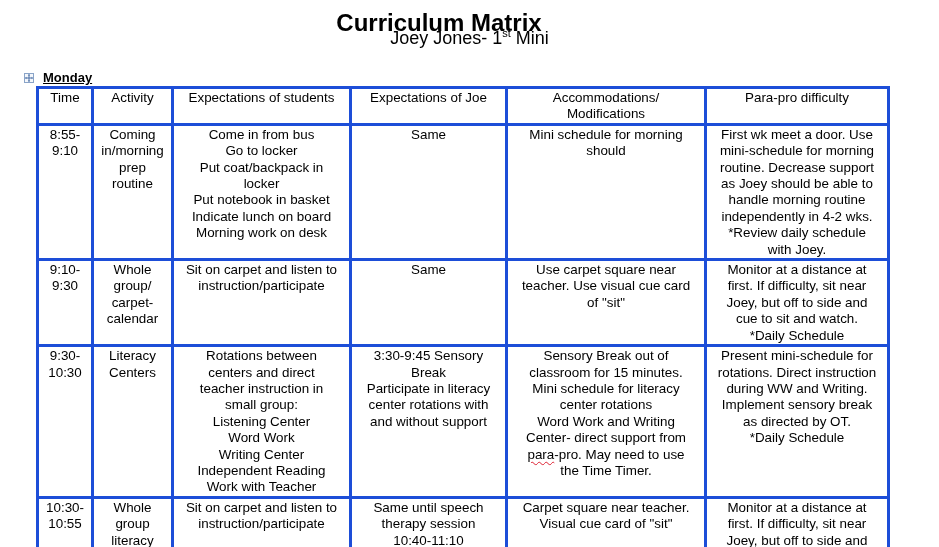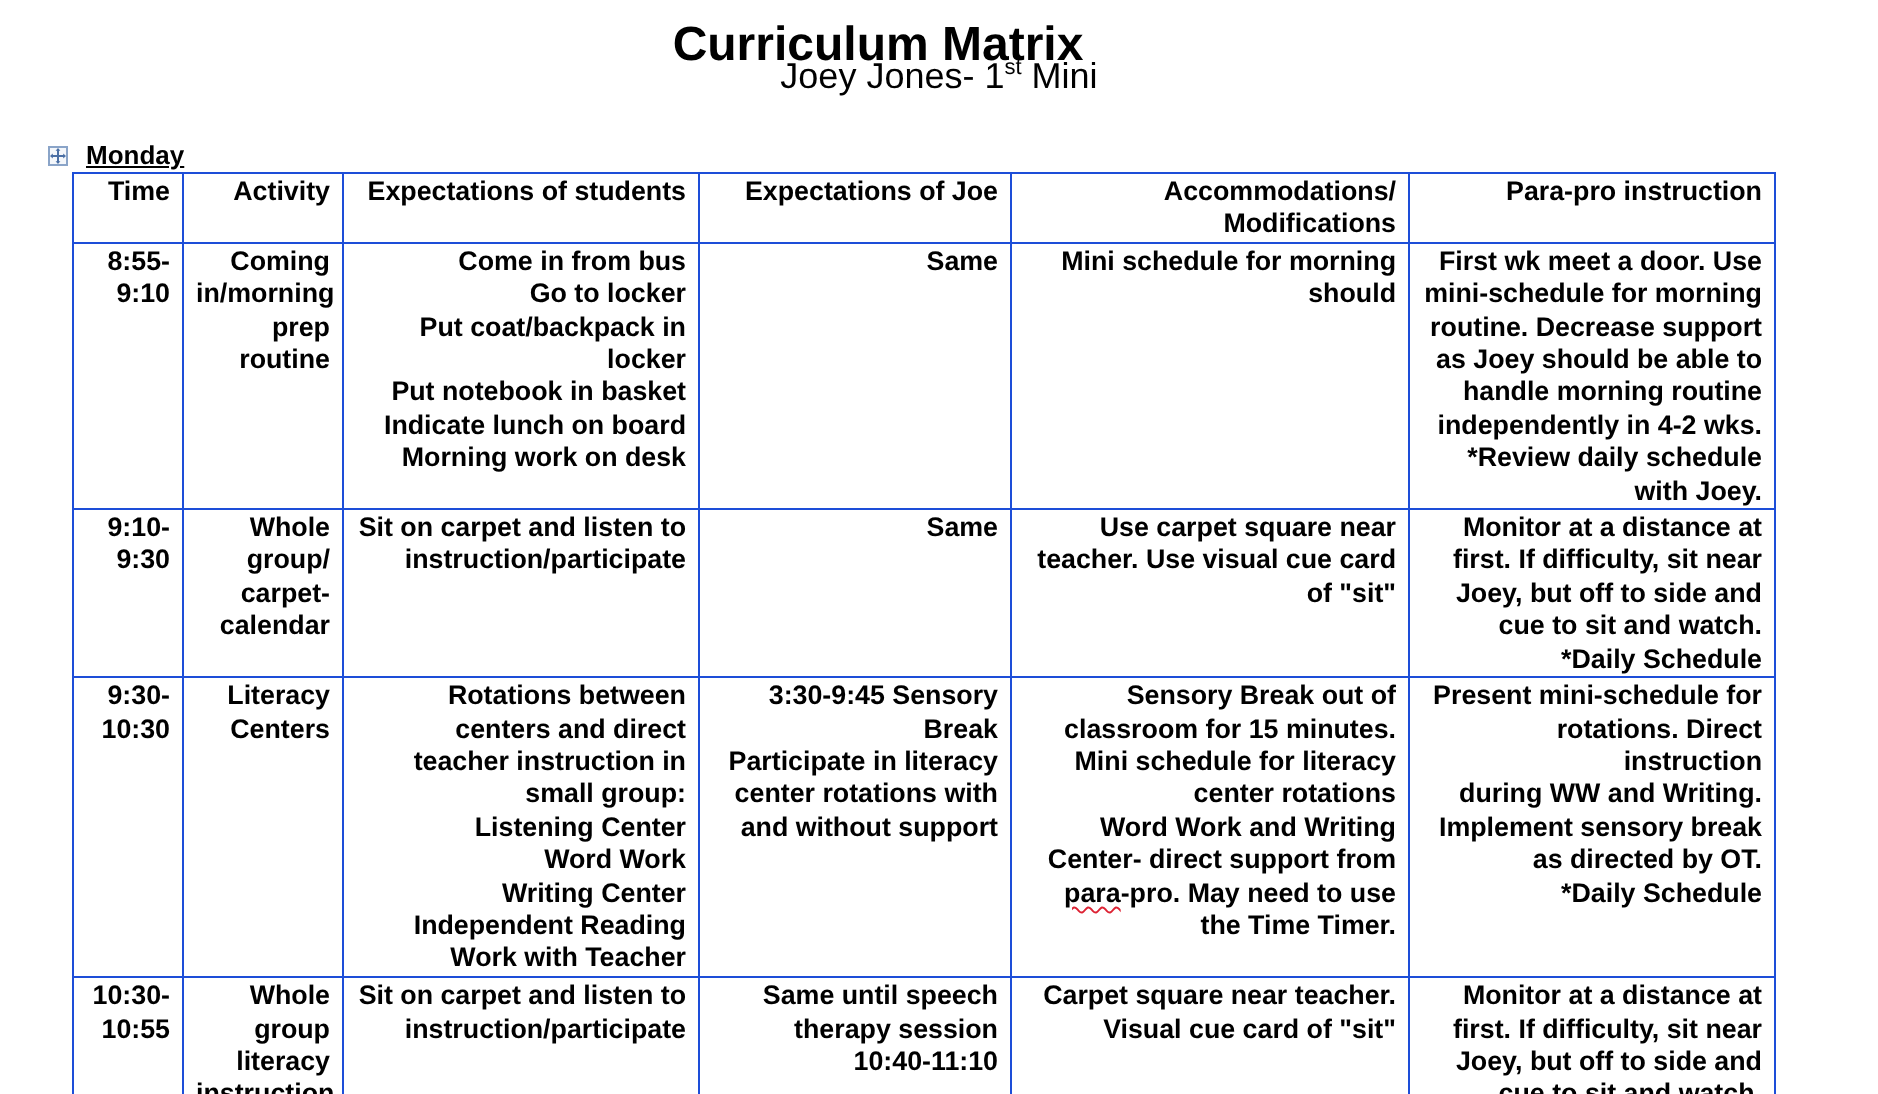--- a/index.html
+++ b/index.html
@@ -64,24 +64,24 @@
     left: 36px;
     top: 86px;
     border-collapse: collapse;
     table-layout: fixed;
     width: 851px;
     font-size: 13.4px;
     line-height: 16.4px;
   }
   table.matrix th,
   table.matrix td {
-    border: 1px solid #1d4ed8;
+    border: 3px solid #1d4ed8;
     vertical-align: top;
-    text-align: right;
-    font-weight: bold;
+    text-align: center;
+    font-weight: normal;
     padding: 1px 6px 0 6px;
     white-space: pre-line;
     overflow: hidden;
   }
   tr.head-row { height: 34px; }
   tr.r1 { height: 132px; }
   tr.r2 { height: 83px; }
   tr.r3 { height: 150px; }
   tr.r4 { height: 70px; }
   .squiggle {
@@ -114,21 +114,21 @@
     <col style="width:183px">
   </colgroup>
   <tbody>
       <tr class="head-row">
     <th>Time</th>
     <th>Activity</th>
     <th>Expectations of students</th>
     <th>Expectations of Joe</th>
     <th>Accommodations/
 Modifications</th>
-    <th>Para-pro instruction</th>
+    <th>Para-pro difficulty</th>
   </tr>
   <tr class="r1">
     <td>8:55-
 9:10</td>
     <td>Coming
 in/morning
 prep
 routine</td>
     <td>Come in from bus
 Go to locker

